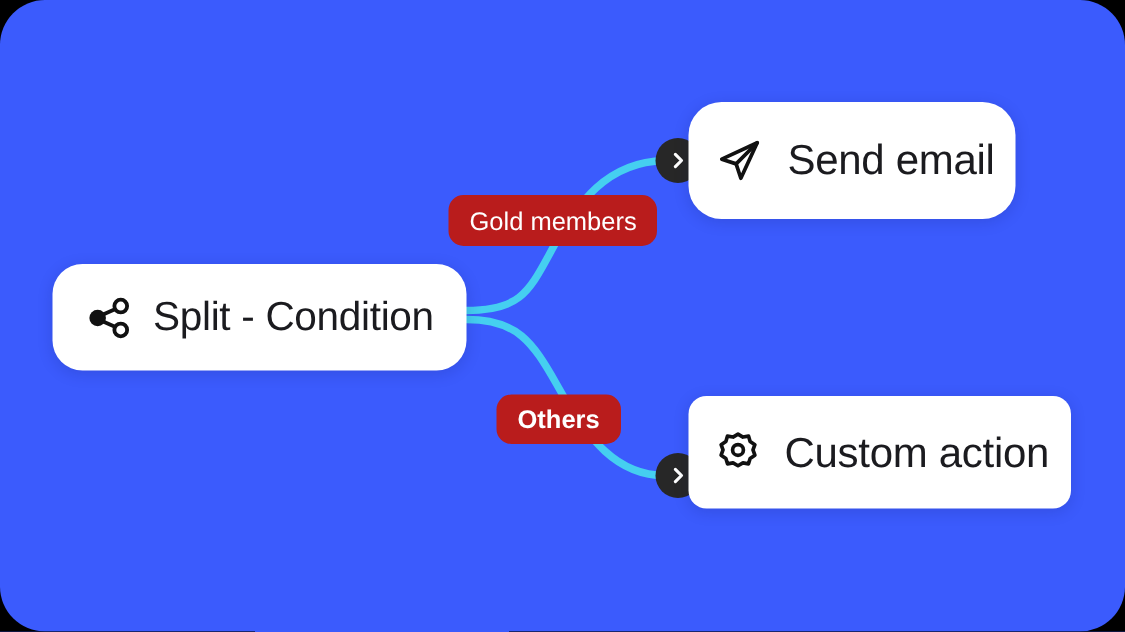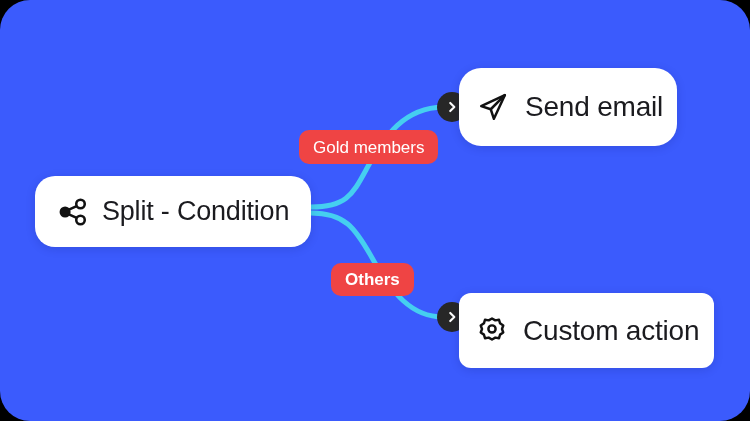--- a/index.html
+++ b/index.html
@@ -79,36 +79,36 @@
     height: 78px;
     border-radius: 22px;
     padding: 0 18px 0 16px;
   }
   #node-send-email .node-icon { width: 36px; height: 36px; }
   #node-send-email .node-label { margin-left: 14px; font-size: 28px; }
 
   
   #node-custom-action {
     left: 459px;
-    top: 293px;
+    top: 264px;
     width: 255px;
     height: 75px;
     border-radius: 12px;
     padding: 0 16px 0 16px;
   }
   #node-custom-action .node-icon { width: 34px; height: 34px; }
   #node-custom-action .node-label { margin-left: 14px; font-size: 28px; }
 
   
   .branch-label {
     position: absolute;
     display: flex;
     align-items: center;
     justify-content: center;
-    background: #ef4444;
+    background: #b91c1c;
     color: #ffffff;
     border-radius: 10px;
     font-size: 17px;
     line-height: 1;
     white-space: nowrap;
     z-index: 6;
   }
   #label-gold-members {
     left: 299px;
     top: 130px;

